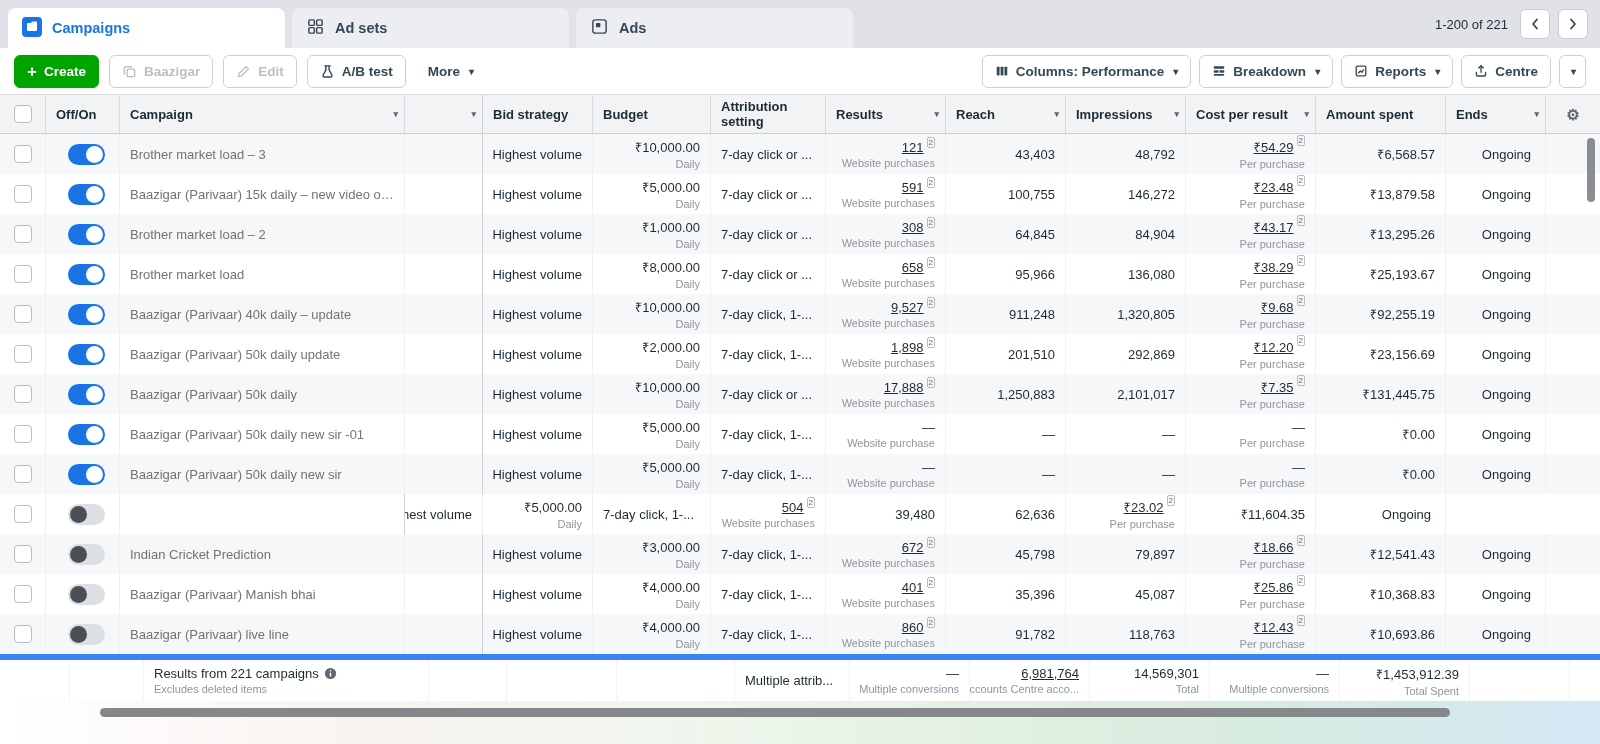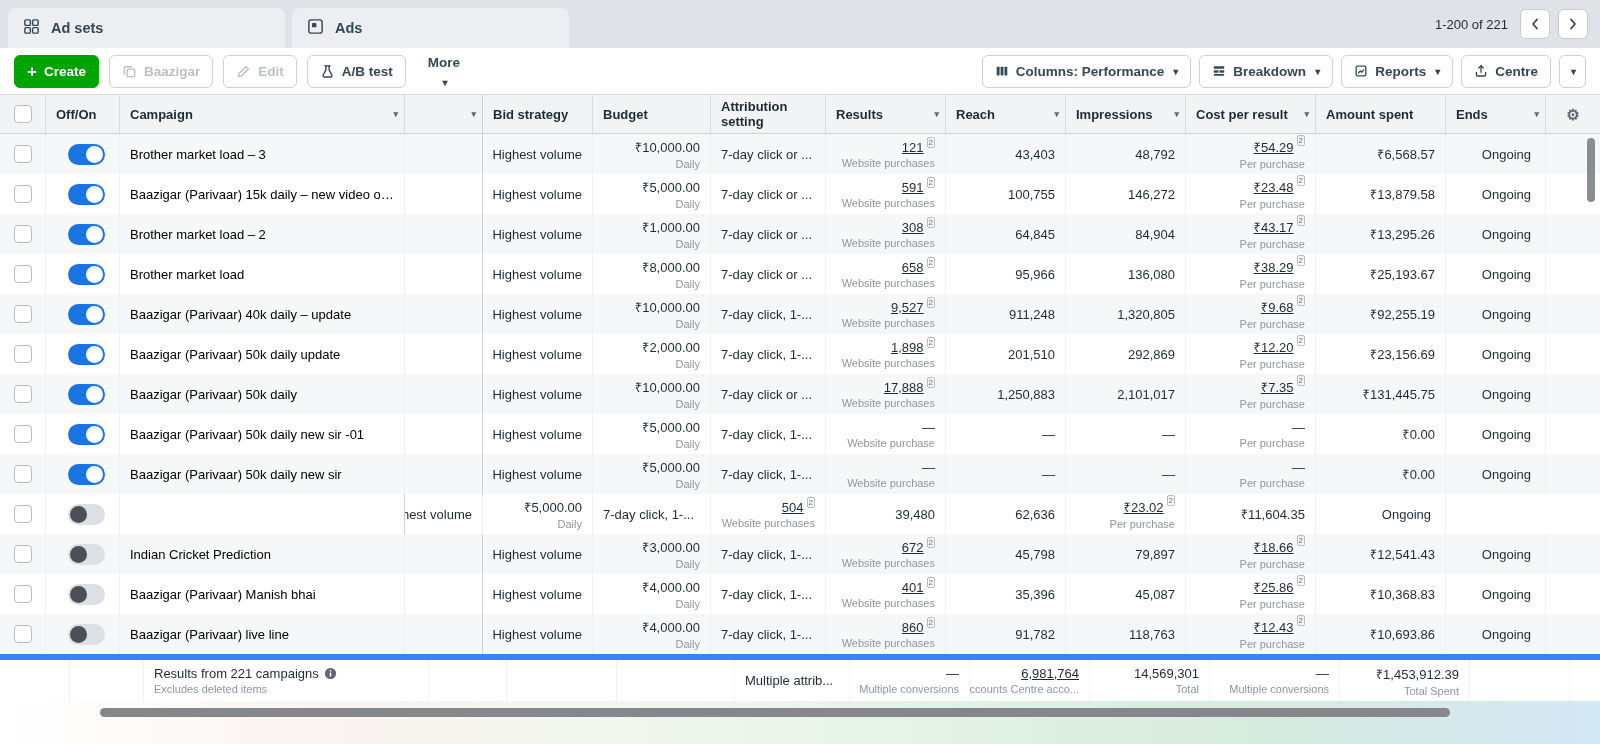--- a/index.html
+++ b/index.html
@@ -17,21 +17,21 @@
   .pager-btn{width:30px;height:30px;border:1px solid #c6cacf;border-radius:6px;background:#fff;
     display:flex;align-items:center;justify-content:center;cursor:pointer;}
 
   
   .toolbar{height:46px;background:#fff;display:flex;align-items:center;padding:0 14px;gap:10px;}
   .btn{height:33px;border:1px solid #ccd0d5;border-radius:6px;background:#fff;display:flex;align-items:center;
     gap:7px;padding:0 12px;font-size:13.5px;font-weight:600;color:#344854;cursor:pointer;white-space:nowrap;}
   .btn.green{background:#00a400;border-color:#00a400;color:#fff;}
   .btn.disabled{color:#bcc0c4;}
   .btn.disabled svg{stroke:#bcc0c4;}
-  .btn.plain{border:none;background:transparent;flex-direction:column;}
+  .btn.plain{border:none;background:transparent;}
   .btn .caret{font-size:10px;color:inherit;margin-left:2px;}
   .tb-right{margin-left:auto;display:flex;align-items:center;gap:8px;}
   .plus{font-size:17px;font-weight:700;line-height:1;}
   .icon-stroke{stroke:#344854;fill:none;stroke-width:1.5;stroke-linecap:round;stroke-linejoin:round;}
   .icon-fill{fill:#344854;}
 
   
   .tablewrap{position:relative;background:#fff;}
   .grid-row{display:grid;grid-template-columns:46px 74px 285px 78px 110px 118px 115px 120px 120px 120px 130px 130px 100px 54px;}
   .hdr{height:40px;background:#f2f3f5;border-top:1px solid #d9dbdf;border-bottom:1px solid #ced0d4;}
@@ -40,21 +40,21 @@
   .hcaret{position:absolute;right:6px;top:50%;transform:translateY(-50%);font-size:9px;color:#606770;}
   .row{height:40px;background:#fff;}
   .row.shade{background:#f6f7f9;}
   .cell{display:flex;flex-direction:column;justify-content:center;padding:0 10px;border-right:1px solid #eef0f2;min-width:0;overflow:hidden;}
   .cell.num{align-items:flex-end;text-align:right;}
   .cell.mid{flex-direction:row;align-items:center;}
   .c-chev{border-right:1px solid #ced0d4;}
   .main{font-size:13px;color:#1c2b33;white-space:nowrap;}
   .sub{font-size:11px;color:#90949c;margin-top:2px;white-space:nowrap;}
   .mainrow{display:flex;align-items:flex-start;justify-content:flex-end;}
-  .link{font-size:13px;color:#000000;text-decoration:none;cursor:pointer;white-space:nowrap;overflow:hidden;text-overflow:ellipsis;max-width:100%;}
+  .link{font-size:13px;color:#737373;text-decoration:none;cursor:pointer;white-space:nowrap;overflow:hidden;text-overflow:ellipsis;max-width:100%;}
   .u{text-decoration:underline;}
   .ref{font-size:8px;color:#606770;border:1px solid #b8bbbf;border-radius:2px;padding:0 1px;line-height:9px;
     margin-left:3px;display:inline-block;transform:translateY(-3px);}
   .ref:empty{display:none;}
 
   
   .cb{width:18px;height:18px;border:1.5px solid #b8bbbf;border-radius:4px;background:#fff;cursor:pointer;flex:0 0 auto;}
   .toggle{width:37px;height:21px;border-radius:11px;position:relative;cursor:pointer;flex:0 0 auto;}
   .toggle.on{background:#1b74e4;}
   .toggle.off{background:#dcdfe4;}
@@ -71,20 +71,29 @@
   .vthumb{position:absolute;right:5px;top:44px;width:8px;height:64px;border-radius:4px;background:#8a8d91;}
   .bottom{height:43px;position:relative;
     background:linear-gradient(90deg,#ffffff 0%,#faf4f2 20%,#eef6ec 45%,#dff0e2 65%,#d8ebdf 78%,#d3e7f5 100%);}
   .hthumb{position:absolute;left:100px;top:7px;width:1350px;height:9px;border-radius:5px;background:#85878b;cursor:pointer;}
   .gear{font-size:15px;color:#606770;}
 </style>
 </head>
 <body>
 
 <div class="tabbar">
+  <div class="tab active">
+    <span>
+      <svg width="20" height="20" viewBox="0 0 20 20">
+          <rect width="20" height="20" rx="4" fill="#1b74e4"></rect>
+          <path fill="#fff" d="M5 7.2c0-.6.5-1.1 1.1-1.1h2.6l1.2-1.3c.2-.2.5-.3.8-.3h3.2c.6 0 1.1.5 1.1 1.1v7.2c0 .6-.5 1.1-1.1 1.1H6.1c-.6 0-1.1-.5-1.1-1.1V7.2z"></path>
+        </svg>
+    </span>
+    <span>Campaigns</span>
+  </div>
   <div class="tab">
     <span>
       <svg width="19" height="19" viewBox="0 0 20 20" class="icon-stroke">
           <rect x="3" y="3" width="5.8" height="5.8" rx="1.2"></rect>
           <rect x="11.2" y="3" width="5.8" height="5.8" rx="1.2"></rect>
           <rect x="3" y="11.2" width="5.8" height="5.8" rx="1.2"></rect>
           <rect x="11.2" y="11.2" width="5.8" height="5.8" rx="1.2"></rect>
         </svg>
     </span>
     <span>Ad sets</span>

